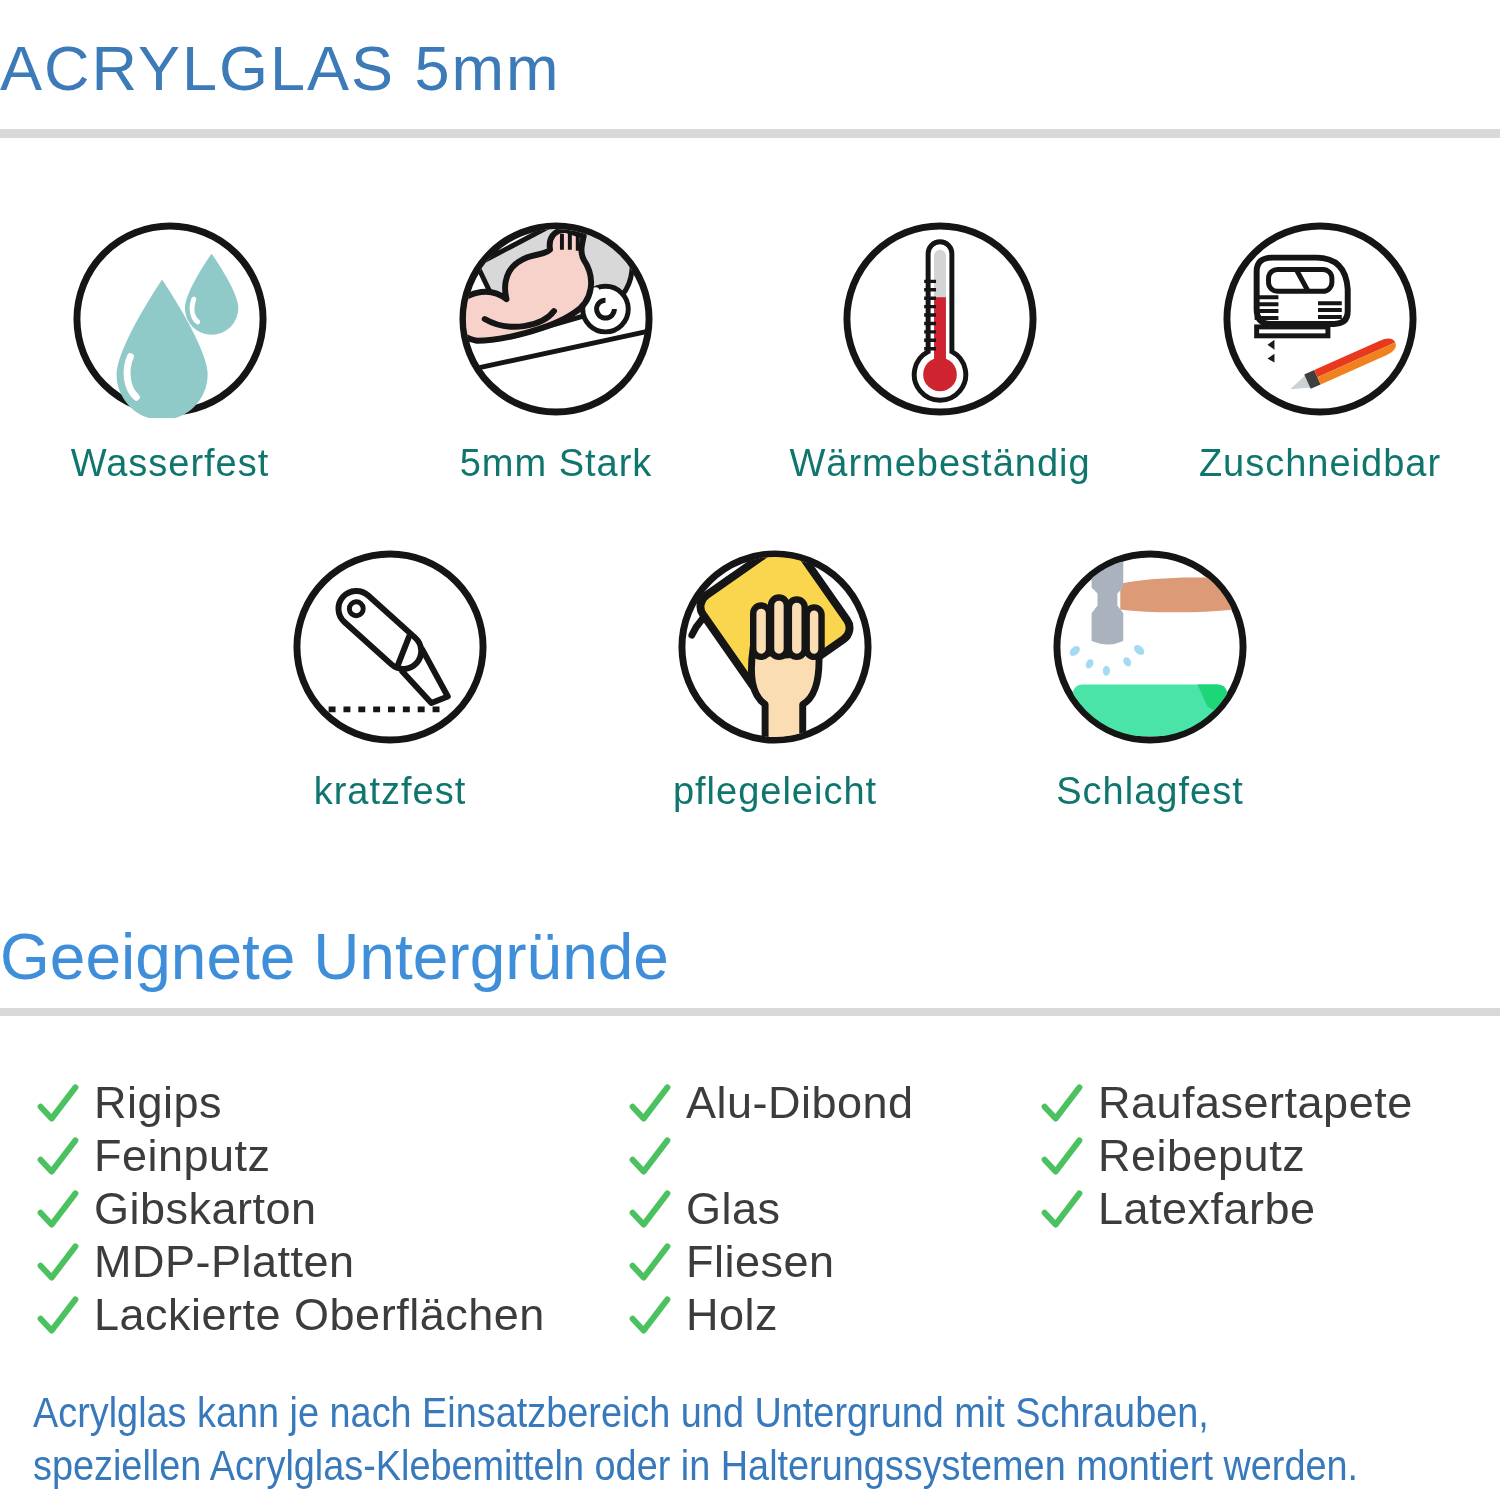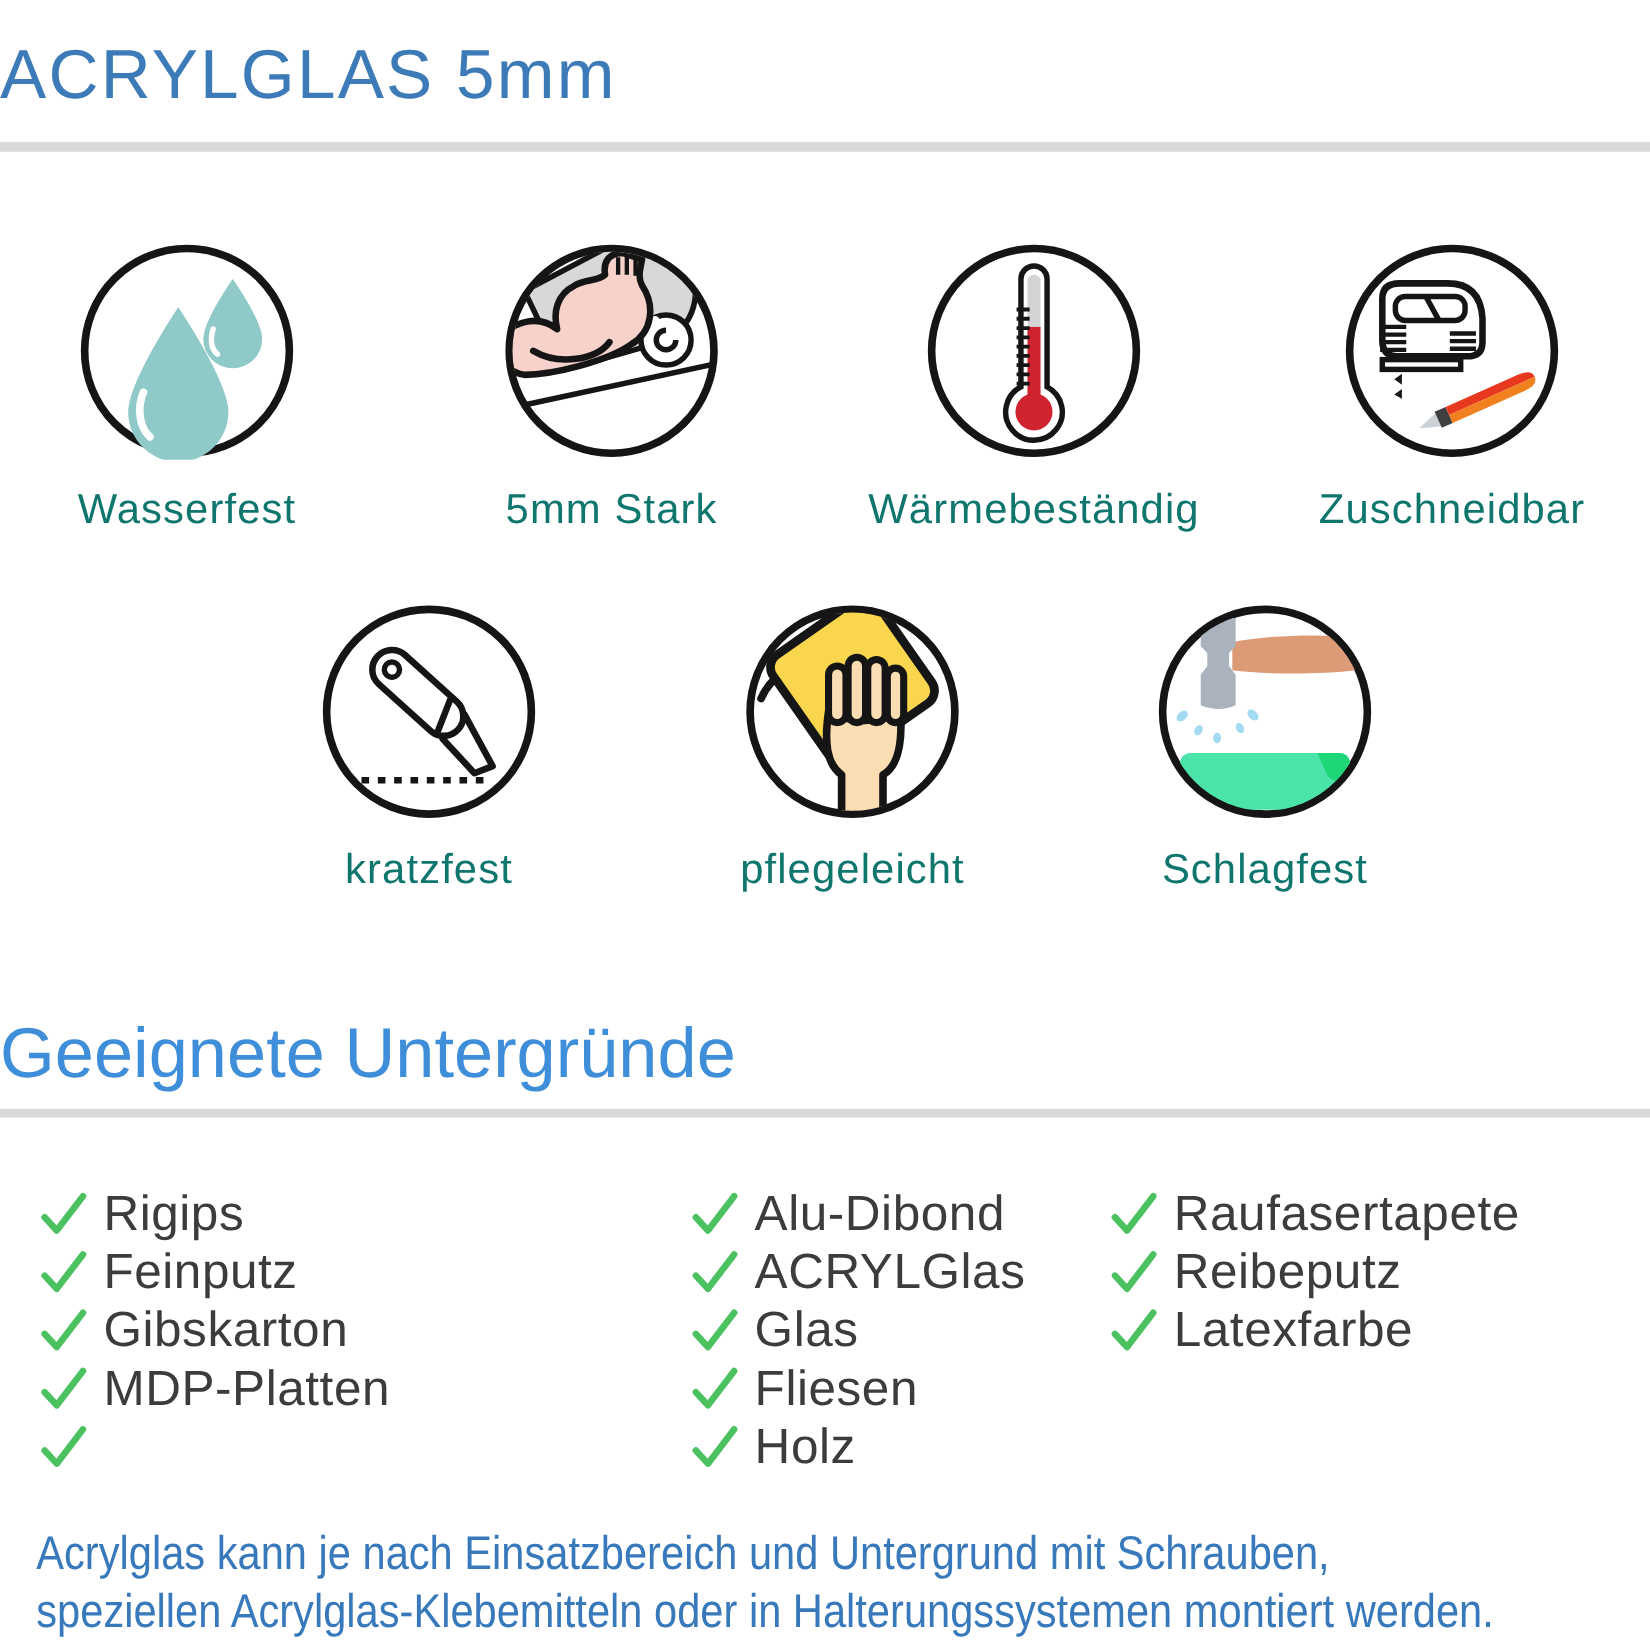--- a/index.html
+++ b/index.html
@@ -14,21 +14,21 @@
   #divider2{top:1008px;height:8px}
 
   .feature-card{position:absolute;width:320px;display:flex;flex-direction:column;align-items:center}
   .circle-icon{width:198px;height:198px}
   .feature-label{margin-top:24px;font-size:38px;letter-spacing:1px;color:#0f766e;white-space:nowrap}
 
   .section-title{position:absolute;top:920px;left:0;width:100%;
     font-size:64px;font-weight:400;color:var(--heading_blue)}
 
   .sub-col{position:absolute;top:1076px;display:flex;flex-direction:column}
-  #col1{left:36px}#col2{left:628px}#col3{left:1009px}
+  #col1{left:36px}#col2{left:628px}#col3{left:1040px}
   .sub-item{display:flex;align-items:center;height:53px;gap:14px}
   .sub-item svg{width:44px;height:44px;flex:none}
   .sub-item span{font-size:45px;letter-spacing:.5px;color:var(--text_dark);white-space:nowrap}
 
   .footer{position:absolute;left:33px;top:1386px;transform:scaleX(.88);transform-origin:left top;
     font-size:43px;line-height:53px;color:var(--footer_blue);white-space:nowrap}
 
   .chk{stroke:var(--check_green);stroke-width:6.5;fill:none;stroke-linecap:round;stroke-linejoin:round}
   .oln{stroke:var(--outline);fill:none}
 </style>
@@ -191,35 +191,35 @@
     <div class="sub-item">
         <svg viewBox="0 0 48 48">
           <path class="chk" d="M5,28 L17,41 L43,7"></path>
         </svg>
         <span>MDP-Platten</span>
       </div>
     <div class="sub-item">
         <svg viewBox="0 0 48 48">
           <path class="chk" d="M5,28 L17,41 L43,7"></path>
         </svg>
+        <span>Lackierte Oberflächen</span>
       </div>
   </div>
 
   <div class="sub-col" id="col2">
     <div class="sub-item">
         <svg viewBox="0 0 48 48">
           <path class="chk" d="M5,28 L17,41 L43,7"></path>
         </svg>
         <span>Alu-Dibond</span>
       </div>
     <div class="sub-item">
         <svg viewBox="0 0 48 48">
           <path class="chk" d="M5,28 L17,41 L43,7"></path>
         </svg>
-        <span>ACRYLGlas</span>
       </div>
     <div class="sub-item">
         <svg viewBox="0 0 48 48">
           <path class="chk" d="M5,28 L17,41 L43,7"></path>
         </svg>
         <span>Glas</span>
       </div>
     <div class="sub-item">
         <svg viewBox="0 0 48 48">
           <path class="chk" d="M5,28 L17,41 L43,7"></path>

